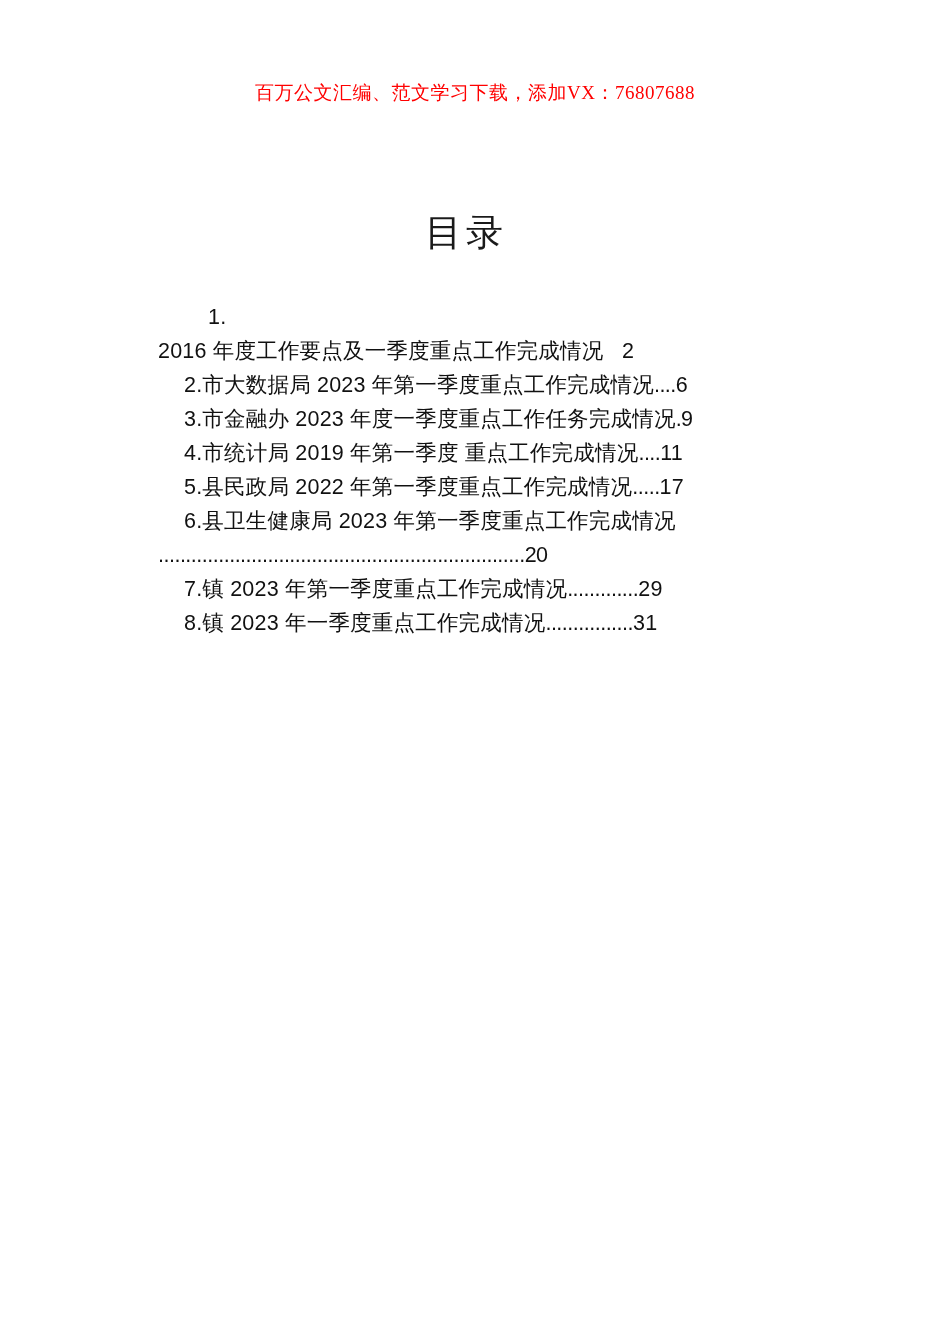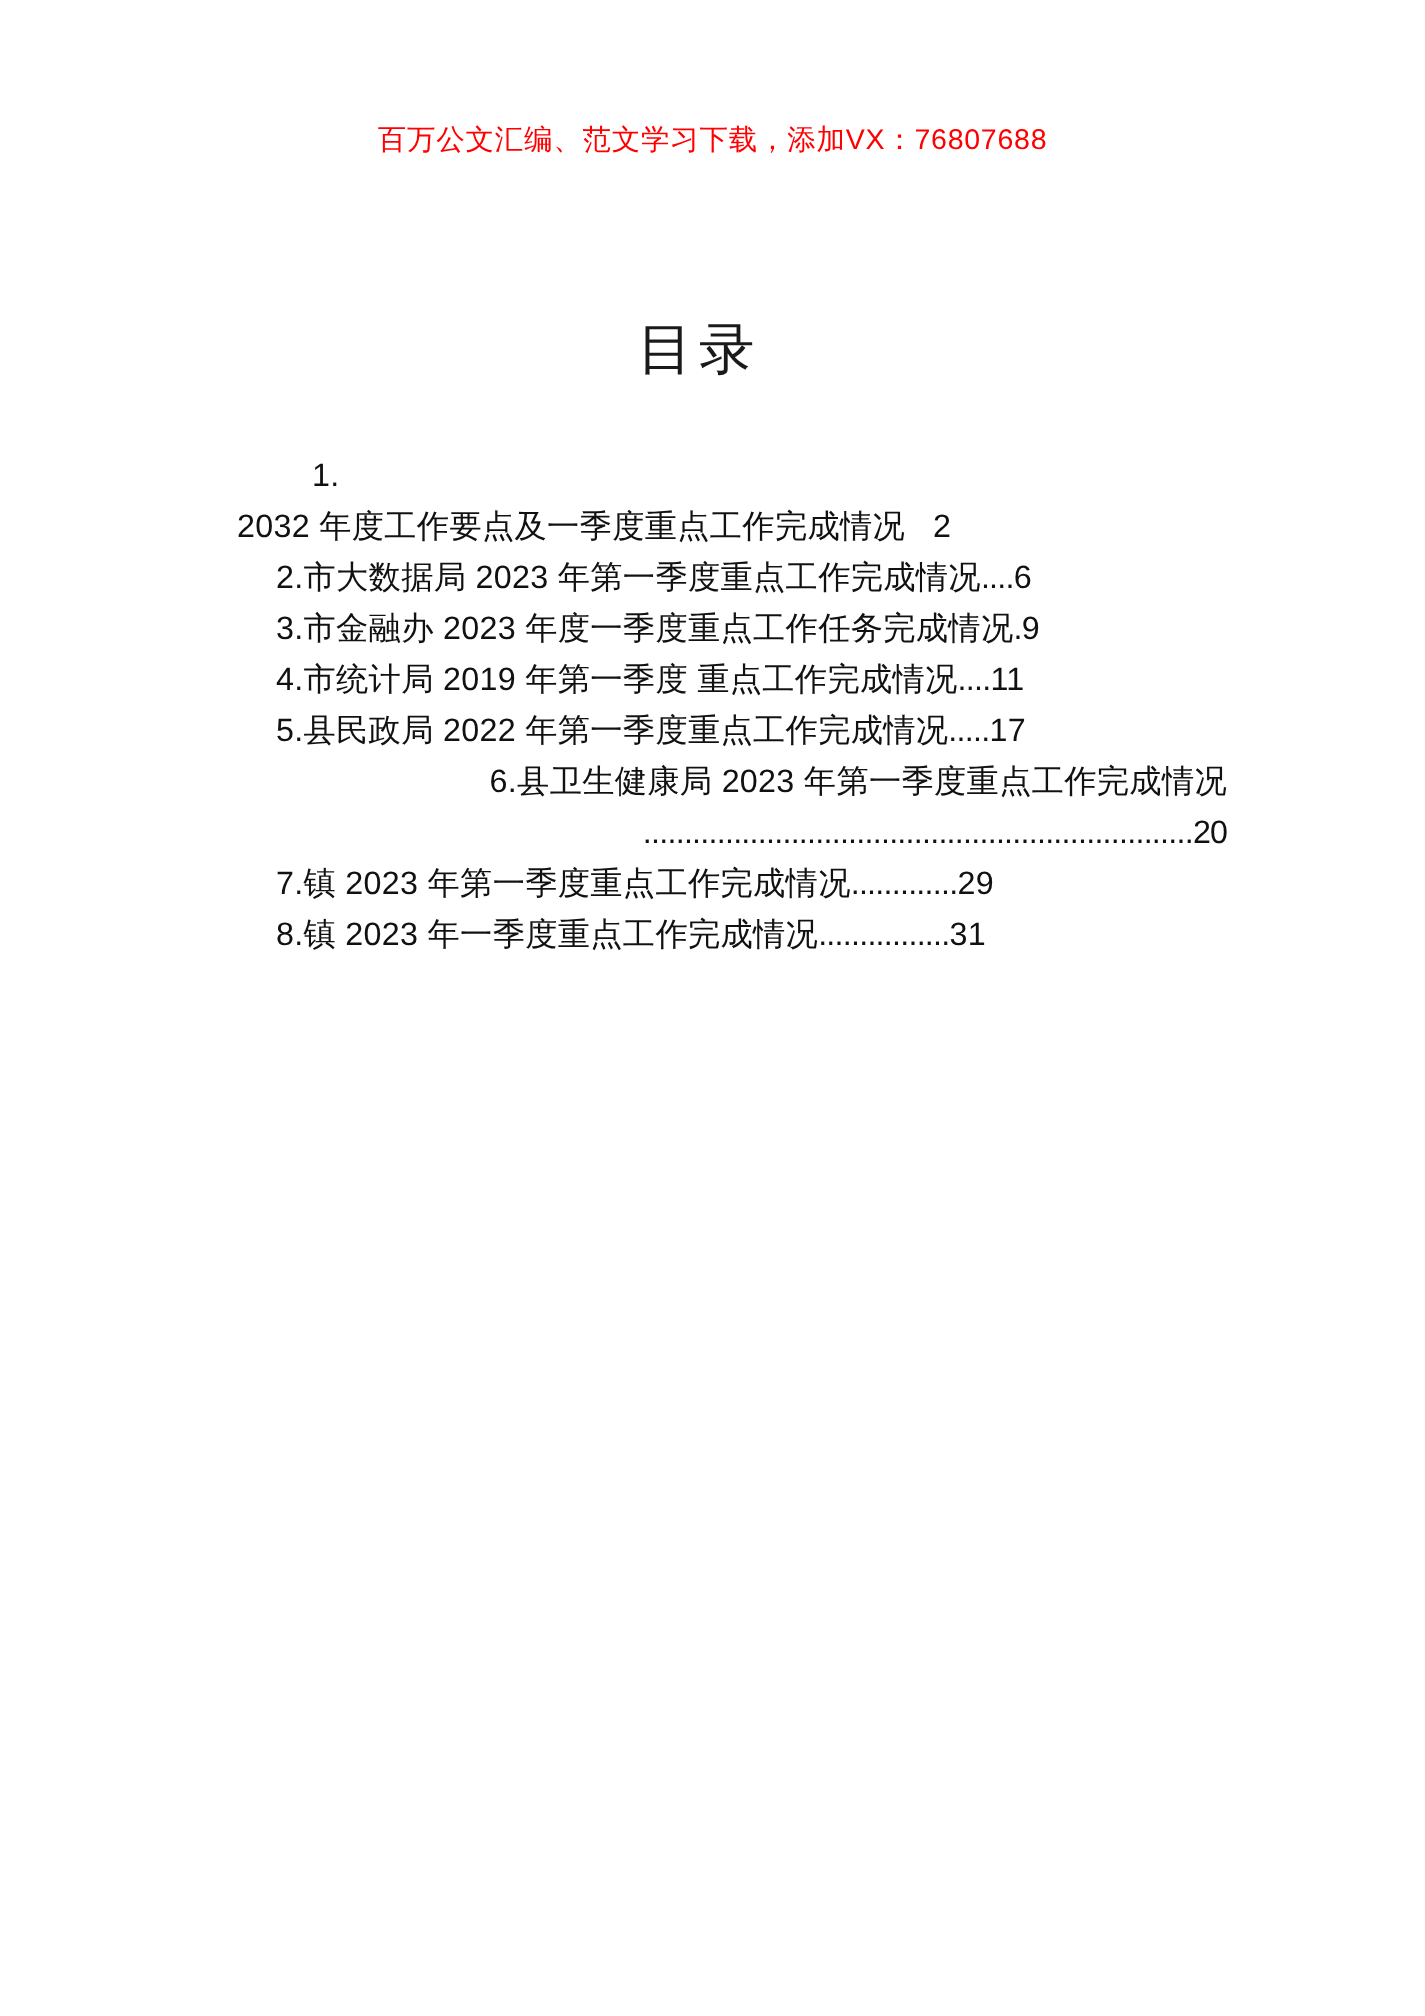--- a/index.html
+++ b/index.html
@@ -22,21 +22,21 @@
   }
   .watermark {
     position: absolute;
     top: 80px;
     left: 0;
     width: 950px;
     text-align: center;
     color: #ff0000;
     font-size: 19px;
     letter-spacing: 0.5px;
-    font-family: Liberation Sans, sans-serif;
+    font-family: Liberation Serif, serif;
   }
   .doc-title {
     position: absolute;
     top: 208px;
     left: 0;
     width: 932px;
     text-align: center;
     font-size: 37px;
     color: #1a1a1a;
     letter-spacing: 4px;
@@ -72,21 +72,20 @@
   }
   .entry-std {
     padding-left: 26px;
   }
   .leader {
     letter-spacing: -0.5px;
   }
   .entry-6 {
     padding-left: 26px;
     white-space: normal;
-    text-align: right;
   }
   .entry-6 .line2 {
     display: block;
     margin-left: -26px;
     white-space: nowrap;
     letter-spacing: -0.6px;
   }
   .pg {
     font-family: "Liberation Sans", sans-serif;
   }
@@ -98,21 +97,21 @@
 
   <div class="watermark">百万公文汇编、范文学习下载，添加VX：76807688</div>
 
   <div class="doc-title">目录</div>
 
   <div class="toc">
 
     <div class="toc-entry multiline entry-1">
       <span class="num">1.</span>
       <span class="wrap-line">
-        <span>2032 年度工作要点及一季度重点工作完成情况</span>
+        <span>2016 年度工作要点及一季度重点工作完成情况</span>
         <span class="leader"></span>
         &nbsp;&nbsp;<span class="pg">2</span>
       </span>
     </div>
 
     <div class="toc-entry entry-std">
       <span>2.</span><span>市大数据局 2023 年第一季度重点工作完成情况</span><span class="leader">....</span><span class="pg">6</span>
     </div>
 
     <div class="toc-entry entry-std">

